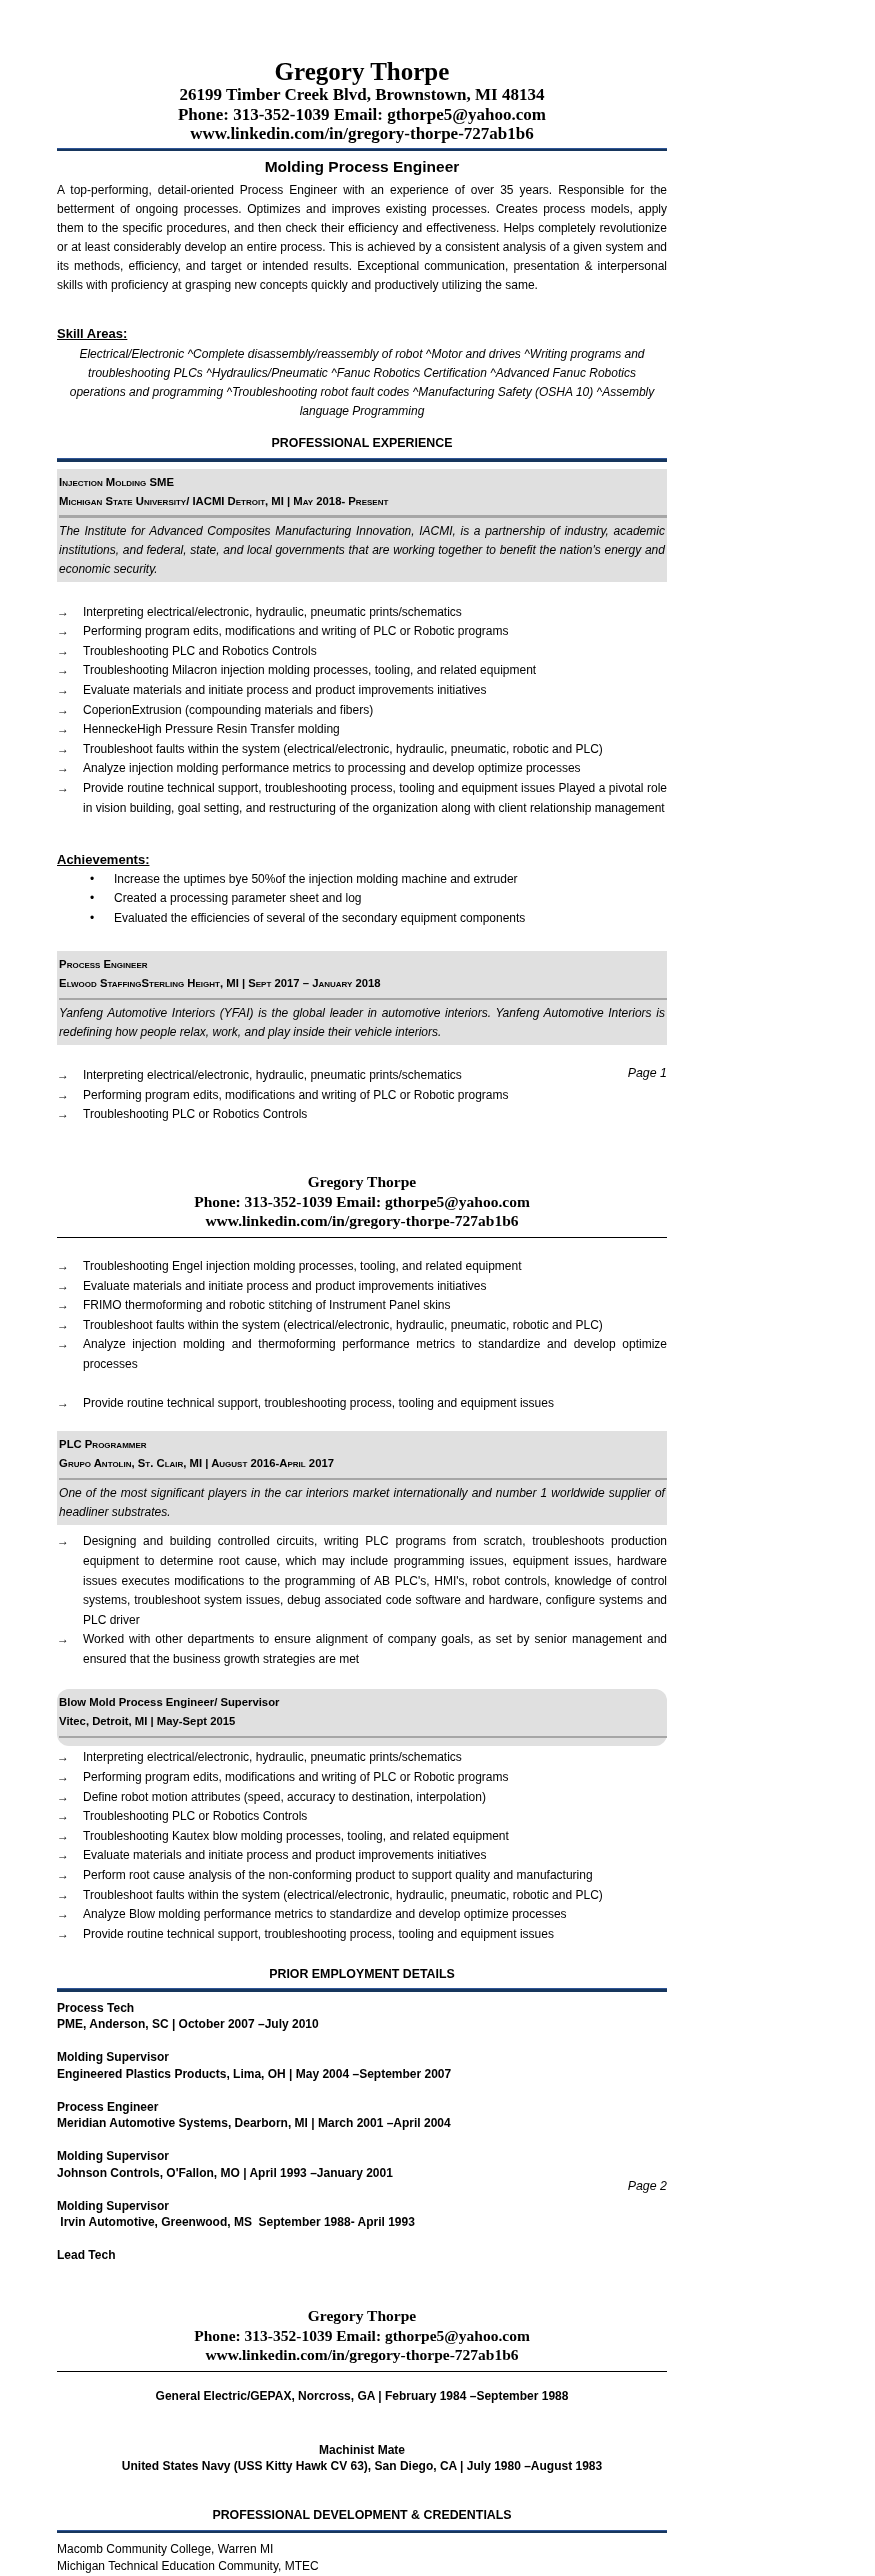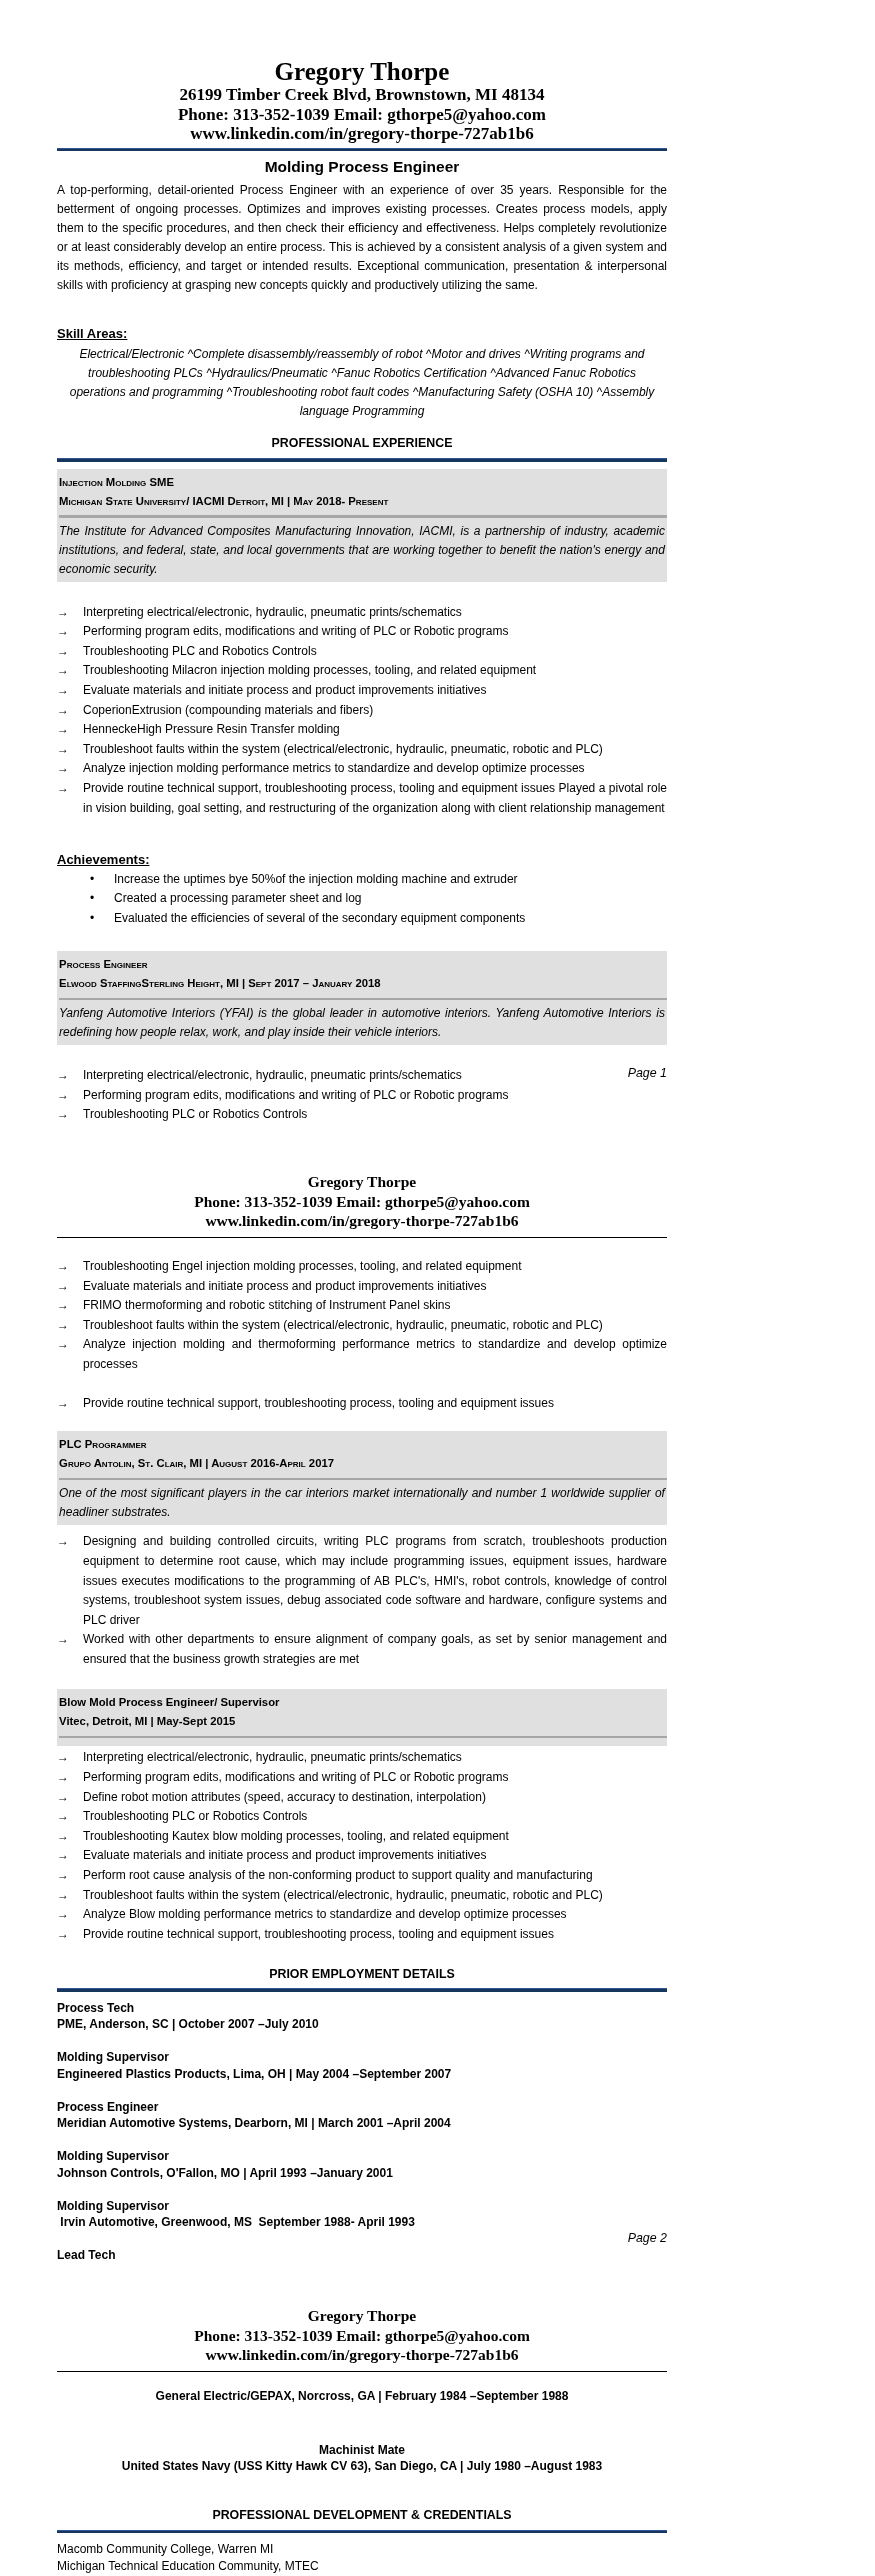--- a/index.html
+++ b/index.html
@@ -62,21 +62,21 @@
   </div>
   <ul class="arrows" style="margin-top:20.6px;">
     <li><span class="arr">→</span><span>Interpreting electrical/electronic, hydraulic, pneumatic prints/schematics</span></li>
     <li><span class="arr">→</span><span>Performing program edits, modifications and writing of PLC or Robotic programs</span></li>
     <li><span class="arr">→</span><span>Troubleshooting PLC and Robotics Controls</span></li>
     <li><span class="arr">→</span><span>Troubleshooting Milacron injection molding processes, tooling, and related equipment</span></li>
     <li><span class="arr">→</span><span>Evaluate materials and initiate process and product improvements initiatives</span></li>
     <li><span class="arr">→</span><span>CoperionExtrusion (compounding materials and fibers)</span></li>
     <li><span class="arr">→</span><span>HenneckeHigh Pressure Resin Transfer molding</span></li>
     <li><span class="arr">→</span><span>Troubleshoot faults within the system (electrical/electronic, hydraulic, pneumatic, robotic and PLC)</span></li>
-    <li><span class="arr">→</span><span>Analyze injection molding performance metrics to standardize and develop optimize processes</span></li>
+    <li><span class="arr">→</span><span>Analyze injection molding performance metrics to processing and develop optimize processes</span></li>
     <li><span class="arr">→</span><span>Provide routine technical support, troubleshooting process, tooling and equipment issues Played a pivotal role in vision building, goal setting, and restructuring of the organization along with client relationship management</span></li>
   </ul>
 
   <div class="ul-label" style="margin-top:34px;">Achievements:</div>
   <ul class="dots" style="margin-top:1px;">
     <li><span class="dot">•</span><span>Increase the uptimes bye 50%of the injection molding machine and extruder</span></li>
     <li><span class="dot">•</span><span>Created a processing parameter sheet and log</span></li>
     <li><span class="dot">•</span><span>Evaluated the efficiencies of several of the secondary equipment components</span></li>
   </ul>
 
@@ -118,21 +118,21 @@
     <div class="t">PLC Programmer</div>
     <div class="t">Grupo Antolin,  St. Clair, MI | August 2016-April 2017</div>
     <div class="grey-rule"></div>
     <div class="desc">One of the most significant players in the car interiors market internationally and number 1 worldwide supplier of headliner substrates.</div>
   </div>
   <ul class="arrows" style="margin-top:7.2px;">
     <li><span class="arr">→</span><span>Designing and building controlled circuits, writing PLC programs from scratch, troubleshoots production equipment to determine root cause, which may include programming issues, equipment issues, hardware issues executes modifications to the programming of  AB PLC's, HMI's, robot controls, knowledge of control systems, troubleshoot system issues, debug associated code software and hardware, configure systems and PLC driver</span></li>
     <li><span class="arr">→</span><span>Worked with other departments to ensure alignment of company goals, as set by senior management and ensured that the business growth strategies are met</span></li>
   </ul>
 
-  <div class="jobbox" style="margin-top:19.6px; padding-bottom:4.1px;">
+  <div class="jobbox" style="margin-top:19.6px; padding-bottom:4.1px;border-radius:12px;">
     <div class="t plain">Blow Mold Process Engineer/ Supervisor</div>
     <div class="t plain">Vitec, Detroit, MI | May-Sept 2015</div>
     <div class="grey-rule"></div>
   </div>
   <ul class="arrows" style="margin-top:2.1px;">
     <li><span class="arr">→</span><span>Interpreting electrical/electronic, hydraulic, pneumatic prints/schematics</span></li>
     <li><span class="arr">→</span><span>Performing program edits, modifications and writing of PLC or Robotic programs</span></li>
     <li><span class="arr">→</span><span>Define robot motion attributes (speed, accuracy to destination, interpolation)</span></li>
     <li><span class="arr">→</span><span>Troubleshooting PLC or Robotics Controls</span></li>
     <li><span class="arr">→</span><span>Troubleshooting Kautex blow molding processes, tooling, and related equipment</span></li>
@@ -165,21 +165,21 @@
     </div>
     <div style="margin-top:16.5px;">
       <div class="pt">Molding Supervisor</div>
       <div class="pt" style="white-space:pre;"> Irvin Automotive, Greenwood, MS  September 1988- April 1993</div>
     </div>
     <div style="margin-top:16.5px;">
       <div class="pt">Lead Tech</div>
     </div>
   </div>
 
-  <div class="pageno" style="top:1098px;">Page 2</div>
+  <div class="pageno" style="top:1046px;">Page 2</div>
 </div>
 
 <div class="page">
   <div class="hdr hdr2" style="padding-top:40px;">
     <div class="name">Gregory Thorpe</div>
     <div class="line">Phone: 313-352-1039 Email: gthorpe5@yahoo.com</div>
     <div class="line">www.linkedin.com/in/gregory-thorpe-727ab1b6</div>
   </div>
   <div class="rule-black" style="margin-top:6.2px;"></div>
 

